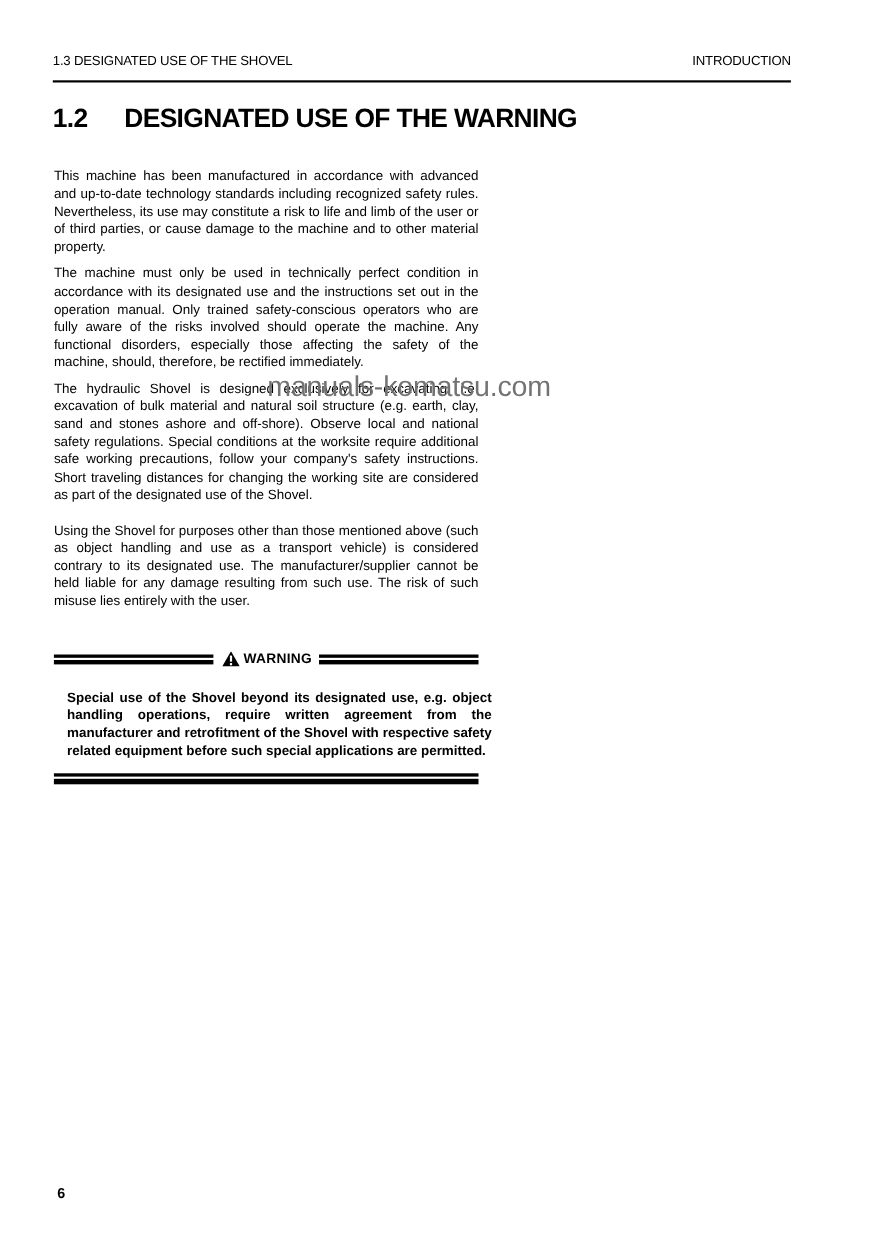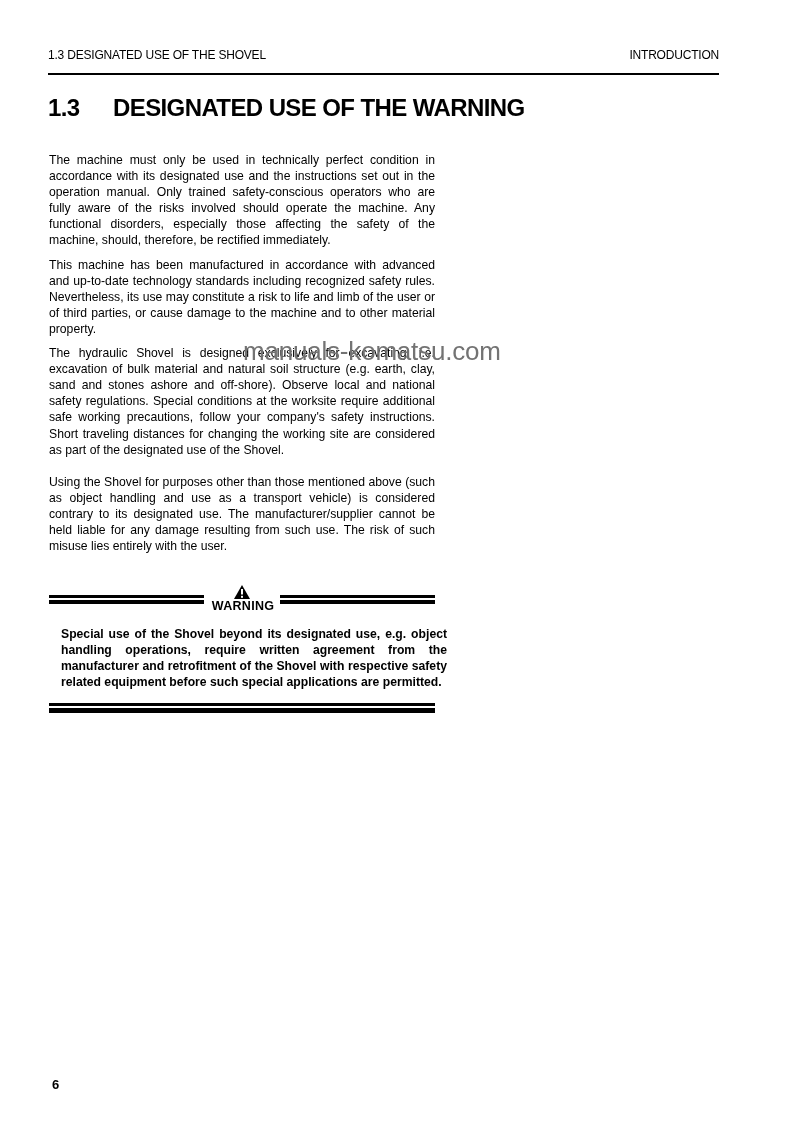--- a/index.html
+++ b/index.html
@@ -41,21 +41,21 @@
     .bars::before {
       content: ""; position: absolute; left: 0; right: 0; top: 0;
       height: 3px; background: #000;
     }
     .bars::after {
       content: ""; position: absolute; left: 0; right: 0; top: 5px;
       height: 4px; background: #000;
     }
     .warning-label {
       display: flex; align-items: center; padding: 0 6px 0 8px;
-      font-size: 12.5px; font-weight: bold; letter-spacing: 0.3px; flex-direction: column;
+      font-size: 12.5px; font-weight: bold; letter-spacing: 0.3px;
     }
     .warning-label svg { margin-right: 3px; }
     .warning-text {
       position: absolute; left: 49px; width: 386px; top: 614px;
       font-size: 12.2px; line-height: 16.1px; font-weight: bold;
       text-align: justify; margin: 12px;
     }
     .warning-footer {
       position: absolute; left: 49px; width: 386px; top: 703px;
       height: 10px;
@@ -76,27 +76,27 @@
 </head>
 <body>
 
 <div class="running-header">
   <span>1.3 DESIGNATED USE OF THE SHOVEL</span>
   <span>INTRODUCTION</span>
 </div>
 <div class="header-rule"></div>
 
 <h1 class="section-title" style="margin:0;">
-  <span class="num">1.3</span>
+  <span class="num">1.2</span>
   <span>DESIGNATED USE OF THE WARNING</span>
 </h1>
 
 <div class="body-col">
+  <p>This machine has been manufactured in accordance with advanced and up-to-date technology standards including recognized safety rules. Nevertheless, its use may constitute a risk to life and limb of the user or of third parties, or cause damage to the machine and to other material property.</p>
   <p>The machine must only be used in technically perfect condition in accordance with its designated use and the instructions set out in the operation manual. Only trained safety-conscious operators who are fully aware of the risks involved should operate the machine. Any functional disorders, especially those affecting the safety of the machine, should, therefore, be rectified immediately.</p>
-  <p>This machine has been manufactured in accordance with advanced and up-to-date technology standards including recognized safety rules. Nevertheless, its use may constitute a risk to life and limb of the user or of third parties, or cause damage to the machine and to other material property.</p>
   <p class="tight">The hydraulic Shovel is designed exclusively for excavating, i.e. excavation of bulk material and natural soil structure (e.g. earth, clay, sand and stones ashore and off-shore). Observe local and national safety regulations. Special conditions at the worksite require additional safe working precautions, follow your company's safety instructions. Short traveling distances for changing the working site are considered as part of the designated use of the Shovel.</p>
   <p>Using the Shovel for purposes other than those mentioned above (such as object handling and use as a transport vehicle) is considered contrary to its designated use. The manufacturer/supplier cannot be held liable for any damage resulting from such use. The risk of such misuse lies entirely with the user.</p>
 </div>
 
 <div class="watermark">manuals-komatsu.com</div>
 
 <div class="warning-header">
   <div class="bars"></div>
   <div class="warning-label">
     <svg width="16" height="14" viewBox="0 0 16 14">

